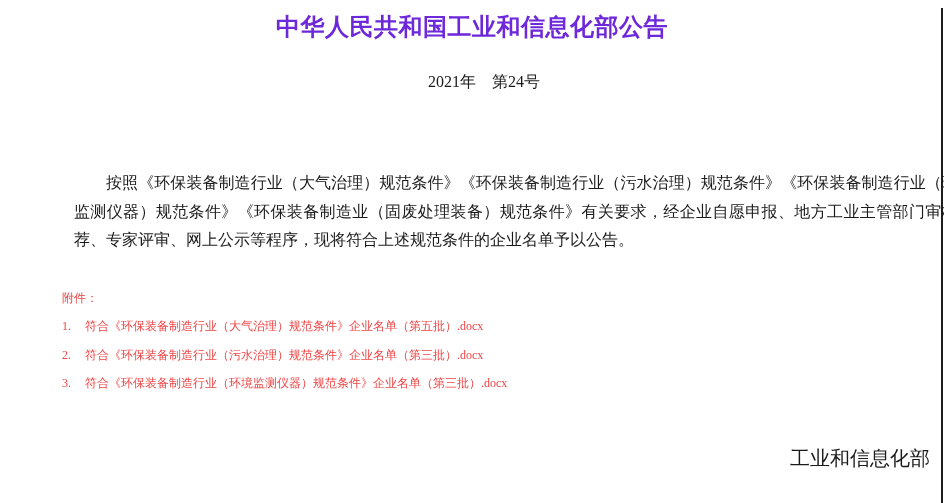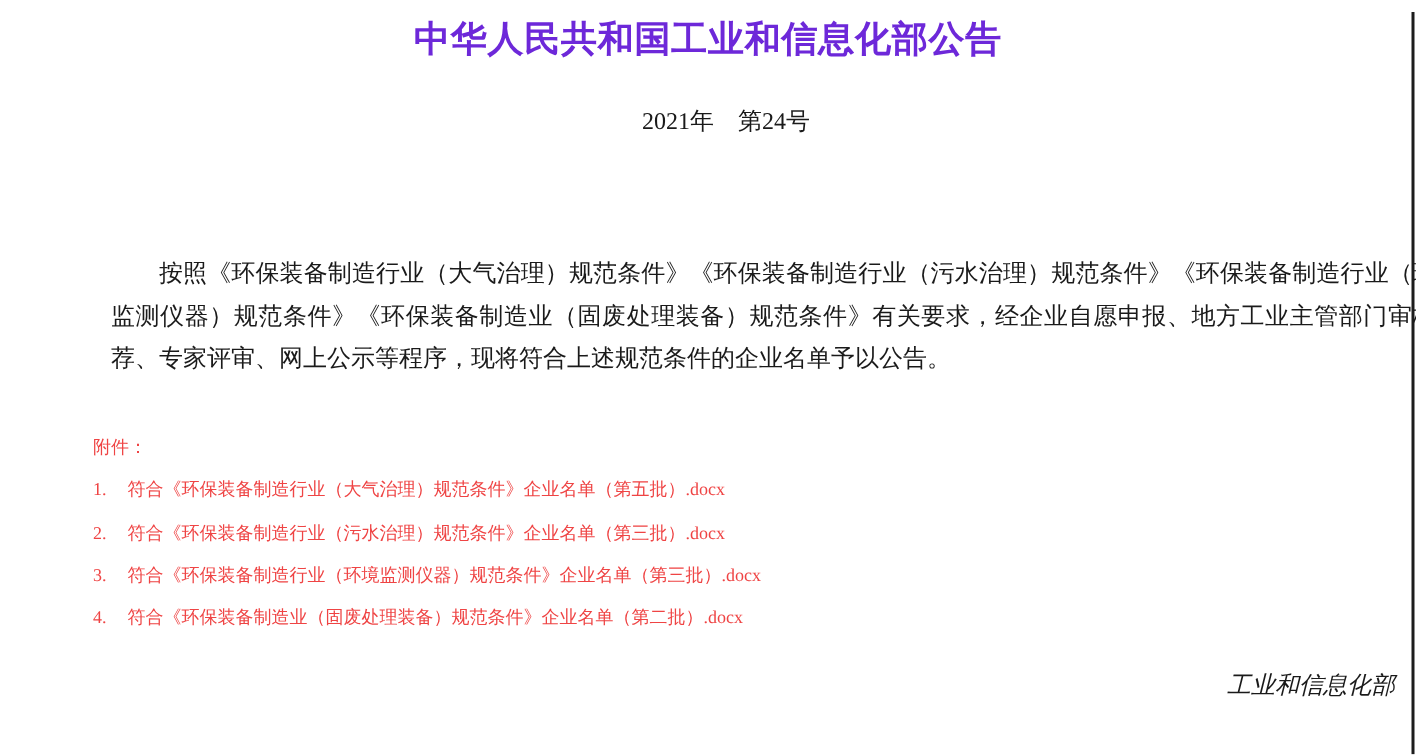--- a/index.html
+++ b/index.html
@@ -69,24 +69,23 @@
   }
   .att-item .att-num {
     display: inline-block;
     padding-right: 14px;
   }
   .signature {
     position: absolute;
     top: 444px;
     right: 14px;
     text-align: right;
-    font-size: 16px;
+    font-size: 20px;
     line-height: 28px;
     color: #1a1a1a;
-    font-style: italic;
   }
 </style>
 </head>
 <body>
 
 <div class="page">
 
   <div class="edge-line"></div>
 
   <div class="doc-title">中华人民共和国工业和信息化部公告</div>
@@ -103,22 +102,19 @@
     </div>
 
     <div class="att-item">
       <span class="att-num">2.</span><span>符合《环保装备制造行业（污水治理）规范条件》企业名单（第三批）.docx</span>
     </div>
 
     <div class="att-item">
       <span class="att-num">3.</span><span>符合《环保装备制造行业（环境监测仪器）规范条件》企业名单（第三批）.docx</span>
     </div>
 
-    <div class="att-item">
-      <span class="att-num">4.</span><span>符合《环保装备制造业（固废处理装备）规范条件》企业名单（第二批）.docx</span>
-    </div>
   </div>
 
   <div class="signature">
     <div>工业和信息化部</div>
   </div>
 
 </div>
 
 </body></html>

